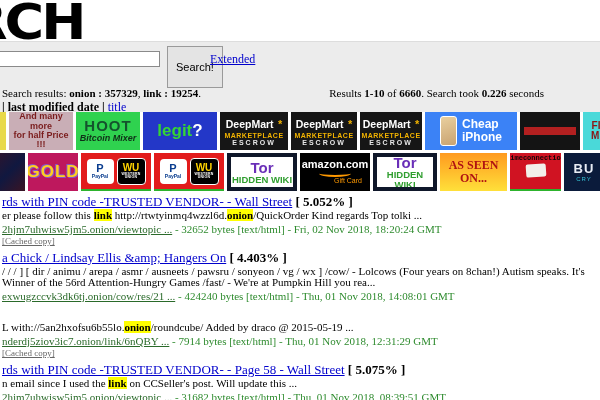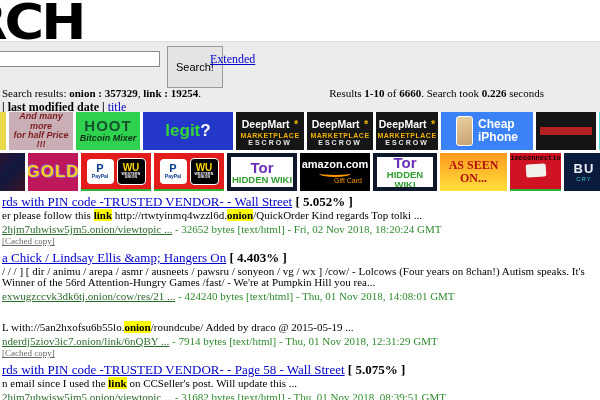--- a/index.html
+++ b/index.html
@@ -25,21 +25,21 @@
   #sortbar .active{font-weight:bold;}
   #sortbar a{color:#0000cc;text-decoration:underline;}
 
   
   .brow{position:absolute;left:0;width:603px;display:flex;gap:3px;overflow:hidden;}
   #brow1{top:112px;}
   #brow2{top:153px;}
   .bnr{height:38px;flex:0 0 auto;overflow:hidden;display:flex;flex-direction:column;
        align-items:center;justify-content:center;font-family:"Liberation Sans",sans-serif;
        text-align:center;line-height:1.05;box-sizing:border-box;}
-  .b-pink{background:#c9aeb6;color:#7a1c1c;font-weight:bold;font-size:9px;font-style:italic;}
+  .b-pink{background:#c9aeb6;color:#7a1c1c;font-weight:bold;font-size:9px;}
   .b-hoot{background:#2fd24f;}
   .b-hoot .l1{font-weight:900;font-size:15px;color:#14532d;letter-spacing:1px;}
   .b-hoot .l2{font-style:italic;font-weight:bold;font-size:9px;color:#103018;}
   .b-legit{background:#2337c8;flex-direction:row;}
   .b-legit .g{color:#35d435;font-weight:900;font-size:17px;}
   .b-legit .w{color:#fff;font-weight:900;font-size:17px;}
   .b-deep{background:#161616;}
   .b-deep .l1{color:#fff;font-weight:bold;font-size:10.5px;}
   .b-deep .star{color:#f2b300;font-weight:900;font-size:11px;}
   .b-deep .l2{color:#f2b300;font-weight:bold;font-size:7px;letter-spacing:.5px;}
@@ -117,21 +117,21 @@
 <div id="brow1" class="brow">
   <div class="bnr" style="width:6px;background:#e8d94a"></div>
   <div class="bnr b-pink" style="width:64px">
     <span>And many more</span>
     <span>for half Price !!!</span>
   </div>
   <div class="bnr b-hoot" style="width:64px">
     <span class="l1">HOOT</span>
     <span class="l2">Bitcoin Mixer</span>
   </div>
-  <div class="bnr b-legit" style="width:90px">
+  <div class="bnr b-legit" style="width:74px">
     <span class="g">legit</span>
     <span class="w">?</span>
   </div>
   <div class="bnr b-deep" style="width:68px">
     <span><span class="l1">DeepMart</span>
     <span class="star">*</span></span>
     <span class="l2">MARKETPLACE</span>
     <span class="l3">ESCROW</span>
   </div>
   <div class="bnr b-deep" style="width:66px">

